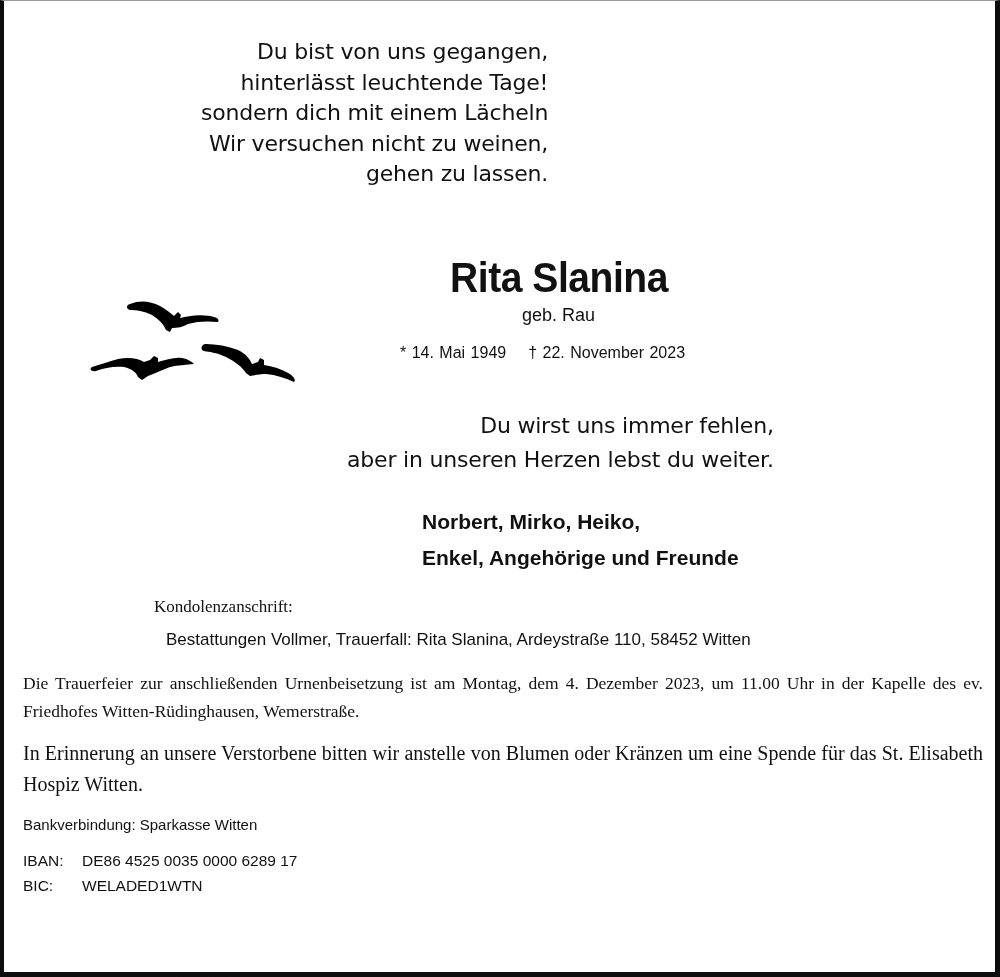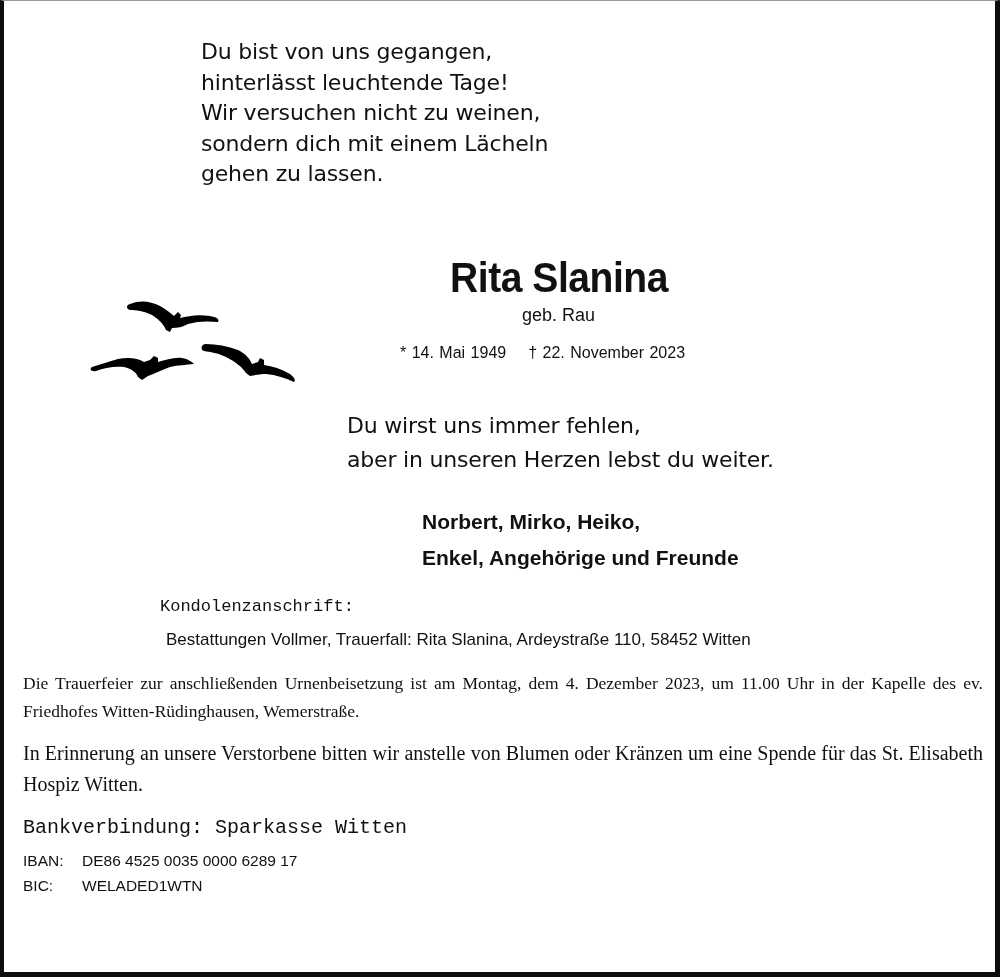--- a/index.html
+++ b/index.html
@@ -2,55 +2,55 @@
 <html><head>
 <meta charset="utf-8">
 <style>
   html, body { margin: 0; padding: 0; background: #ffffff; }
   body { width: 1000px; height: 977px; position: relative; overflow: hidden;
          font-family: "DejaVu Sans", "Liberation Sans", sans-serif; color: #111; }
   .frame { position: absolute; left: 0; top: 0; width: 1000px; height: 977px; box-sizing: border-box;
            border-left: 4px solid #0d0d0d; border-right: 5px solid #0d0d0d; border-bottom: 5px solid #0d0d0d;
            border-top: 1px solid #9a9a9a; background: #fff; }
   .abs { position: absolute; white-space: nowrap; }
-  .light { font-family: "DejaVu Sans", sans-serif; font-weight: normal; letter-spacing: -0.3px; }
+  .light { font-family: "DejaVu Sans", sans-serif; font-weight: normal; letter-spacing: -0.3px; text-align: right; }
   .poem1 { left: 197px; top: 36px; font-size: 22px; line-height: 30.5px; letter-spacing: -0.2px; }
   .poem1 div { height: 30.5px; }
   .name { left: 0; width: 1110px; text-align: center; top: 253px; font-family: "Liberation Sans", sans-serif;
           font-weight: bold; font-size: 42px; letter-spacing: -0.5px; transform: scaleX(0.93); }
   .nee { left: 518px; top: 304px; font-size: 18px; font-family: "Liberation Sans", sans-serif; }
   .dates { left: 396px; top: 343px; font-size: 16px; font-family: "Liberation Sans", sans-serif; word-spacing: 1px; text-align: right; }
   .dates .gap { display: inline-block; width: 22px; }
   .poem2 { left: 343px; top: 408px; font-size: 22px; line-height: 34px; letter-spacing: -0.2px; }
   .family { left: 418px; top: 503px; font-size: 21px; line-height: 36px; font-weight: bold;
             font-family: "Liberation Sans", sans-serif; }
-  .kondo { left: 156px; top: 596px; font-size: 17px; font-family: Liberation Mono, monospace; }
+  .kondo { left: 150px; top: 596px; font-size: 17px; font-family: Liberation Serif, serif; }
   .addr { left: 162px; top: 629px; font-size: 17px; font-family: "Liberation Sans", sans-serif; }
   .para { left: 19px; width: 960px; font-family: Liberation Serif, serif; white-space: normal; }
   .para1 { top: 668px; font-size: 17.5px; line-height: 28px; text-align: justify; text-align-last: left; }
   .para2 { top: 737px; font-size: 20px; line-height: 31px; text-align: justify; text-align-last: left; }
-  .bank { left: 19px; top: 815px; font-size: 20px; font-family: Liberation Mono, monospace; }
+  .bank { left: 19px; top: 815px; font-size: 15px; font-family: Liberation Sans, sans-serif; }
   .ibanrow { left: 19px; font-size: 15.5px; font-family: "Liberation Sans", sans-serif; }
   .ibanrow .lbl { display: inline-block; width: 59px; }
   .iban { top: 851px; }
   .bic { top: 876px; }
   .zweck { left: 19px; top: 972px; font-size: 15px; font-family: "Liberation Sans", sans-serif; }
   .zweck b { font-weight: bold; }
   .birds { position: absolute; left: 84px; top: 293px; width: 212px; height: 92px; }
 </style>
 </head>
 <body>
 
 <div class="frame">
 
   <div class="abs poem1 light">
     <div>Du bist von uns gegangen,</div>
     <div>hinterlässt leuchtende Tage!</div>
+    <div>sondern dich mit einem Lächeln</div>
     <div>Wir versuchen nicht zu weinen,</div>
-    <div>sondern dich mit einem Lächeln</div>
     <div>gehen zu lassen.</div>
   </div>
 
   <div class="abs name">Rita Slanina</div>
 
   <svg class="birds" viewBox="0 0 212 92">
 
     <path fill="#000" d="M42,10 C52,6 62,7 72,12 C78,15 82,19 86,22 L90,18 L93,21 L92,24 C100,22 110,20 122,22 C128,23 132,25 130,28 C120,27 110,27 100,30 C94,33 90,34 84,34 L82,38 L78,36 C76,31 72,26 64,21 C56,17 48,16 42,16 C38,15 38,11 42,10 Z"></path>
 
     <path fill="#000" d="M4,73 C14,70 22,67 30,65 C40,63 50,64 56,68 L62,66 L66,62 L70,64 L70,68 C78,66 86,63 94,64 C100,65 104,68 106,70 C98,71 90,71 82,73 C74,76 68,79 60,82 L54,86 L50,83 C48,78 44,75 36,73 C26,72 16,74 8,77 C3,78 1,75 4,73 Z"></path>

